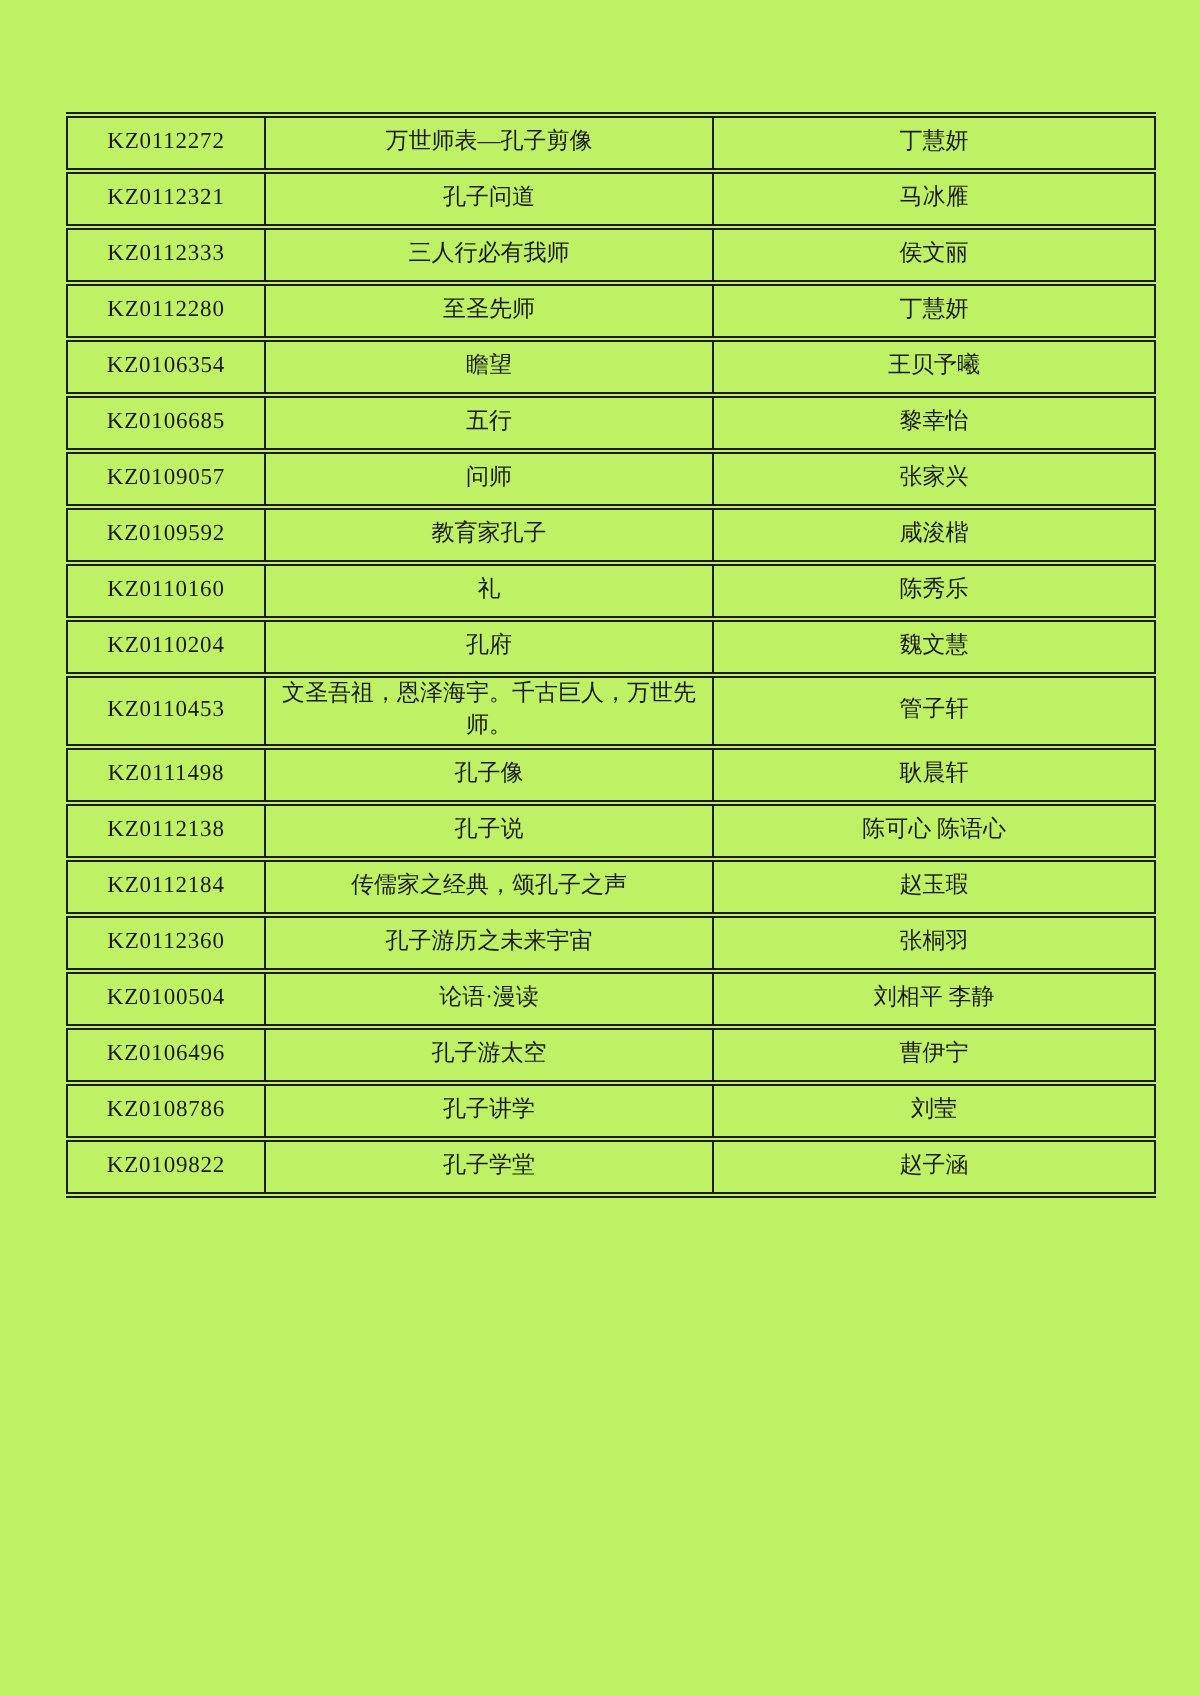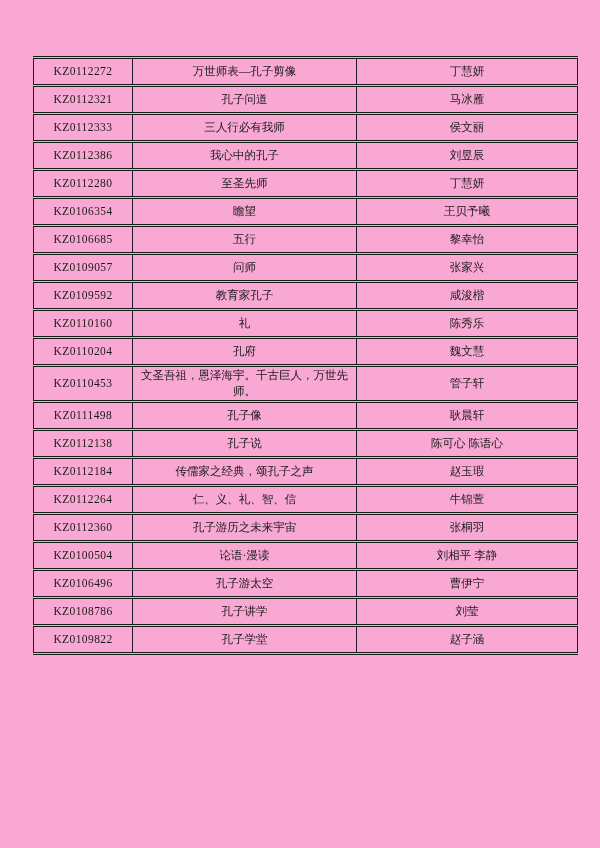--- a/index.html
+++ b/index.html
@@ -12,21 +12,21 @@
     height: 848px;
     position: relative;
     font-family: "Liberation Serif", "DejaVu Serif", serif;
     color: #1a1a1a;
     overflow: hidden;
   }
   .page {
     position: absolute;
     left: 0; top: 0;
     width: 600px; height: 848px;
-    background: #f9a8d4;
+    background: #bef264;
   }
   .table-wrap {
     position: absolute;
     left: 33px;
     top: 56px;
     width: 535px;
   }
   table.doc-table {
     border-collapse: collapse;
     width: 535px;
@@ -67,25 +67,20 @@
           </tr>
           <tr>
             <td class="col-id">KZ0112321</td>
             <td class="col-title">孔子问道</td>
             <td class="col-author">马冰雁</td>
           </tr>
           <tr>
             <td class="col-id">KZ0112333</td>
             <td class="col-title">三人行必有我师</td>
             <td class="col-author">侯文丽</td>
-          </tr>
-          <tr>
-            <td class="col-id">KZ0112386</td>
-            <td class="col-title">我心中的孔子</td>
-            <td class="col-author">刘昱辰</td>
           </tr>
           <tr>
             <td class="col-id">KZ0112280</td>
             <td class="col-title">至圣先师</td>
             <td class="col-author">丁慧妍</td>
           </tr>
           <tr>
             <td class="col-id">KZ0106354</td>
             <td class="col-title">瞻望</td>
             <td class="col-author">王贝予曦</td>
@@ -129,25 +124,20 @@
             <td class="col-id">KZ0112138</td>
             <td class="col-title">孔子说</td>
             <td class="col-author">陈可心 陈语心</td>
           </tr>
           <tr>
             <td class="col-id">KZ0112184</td>
             <td class="col-title">传儒家之经典，颂孔子之声</td>
             <td class="col-author">赵玉瑕</td>
           </tr>
           <tr>
-            <td class="col-id">KZ0112264</td>
-            <td class="col-title">仁、义、礼、智、信</td>
-            <td class="col-author">牛锦萱</td>
-          </tr>
-          <tr>
             <td class="col-id">KZ0112360</td>
             <td class="col-title">孔子游历之未来宇宙</td>
             <td class="col-author">张桐羽</td>
           </tr>
           <tr>
             <td class="col-id">KZ0100504</td>
             <td class="col-title">论语·漫读</td>
             <td class="col-author">刘相平 李静</td>
           </tr>
           <tr>

